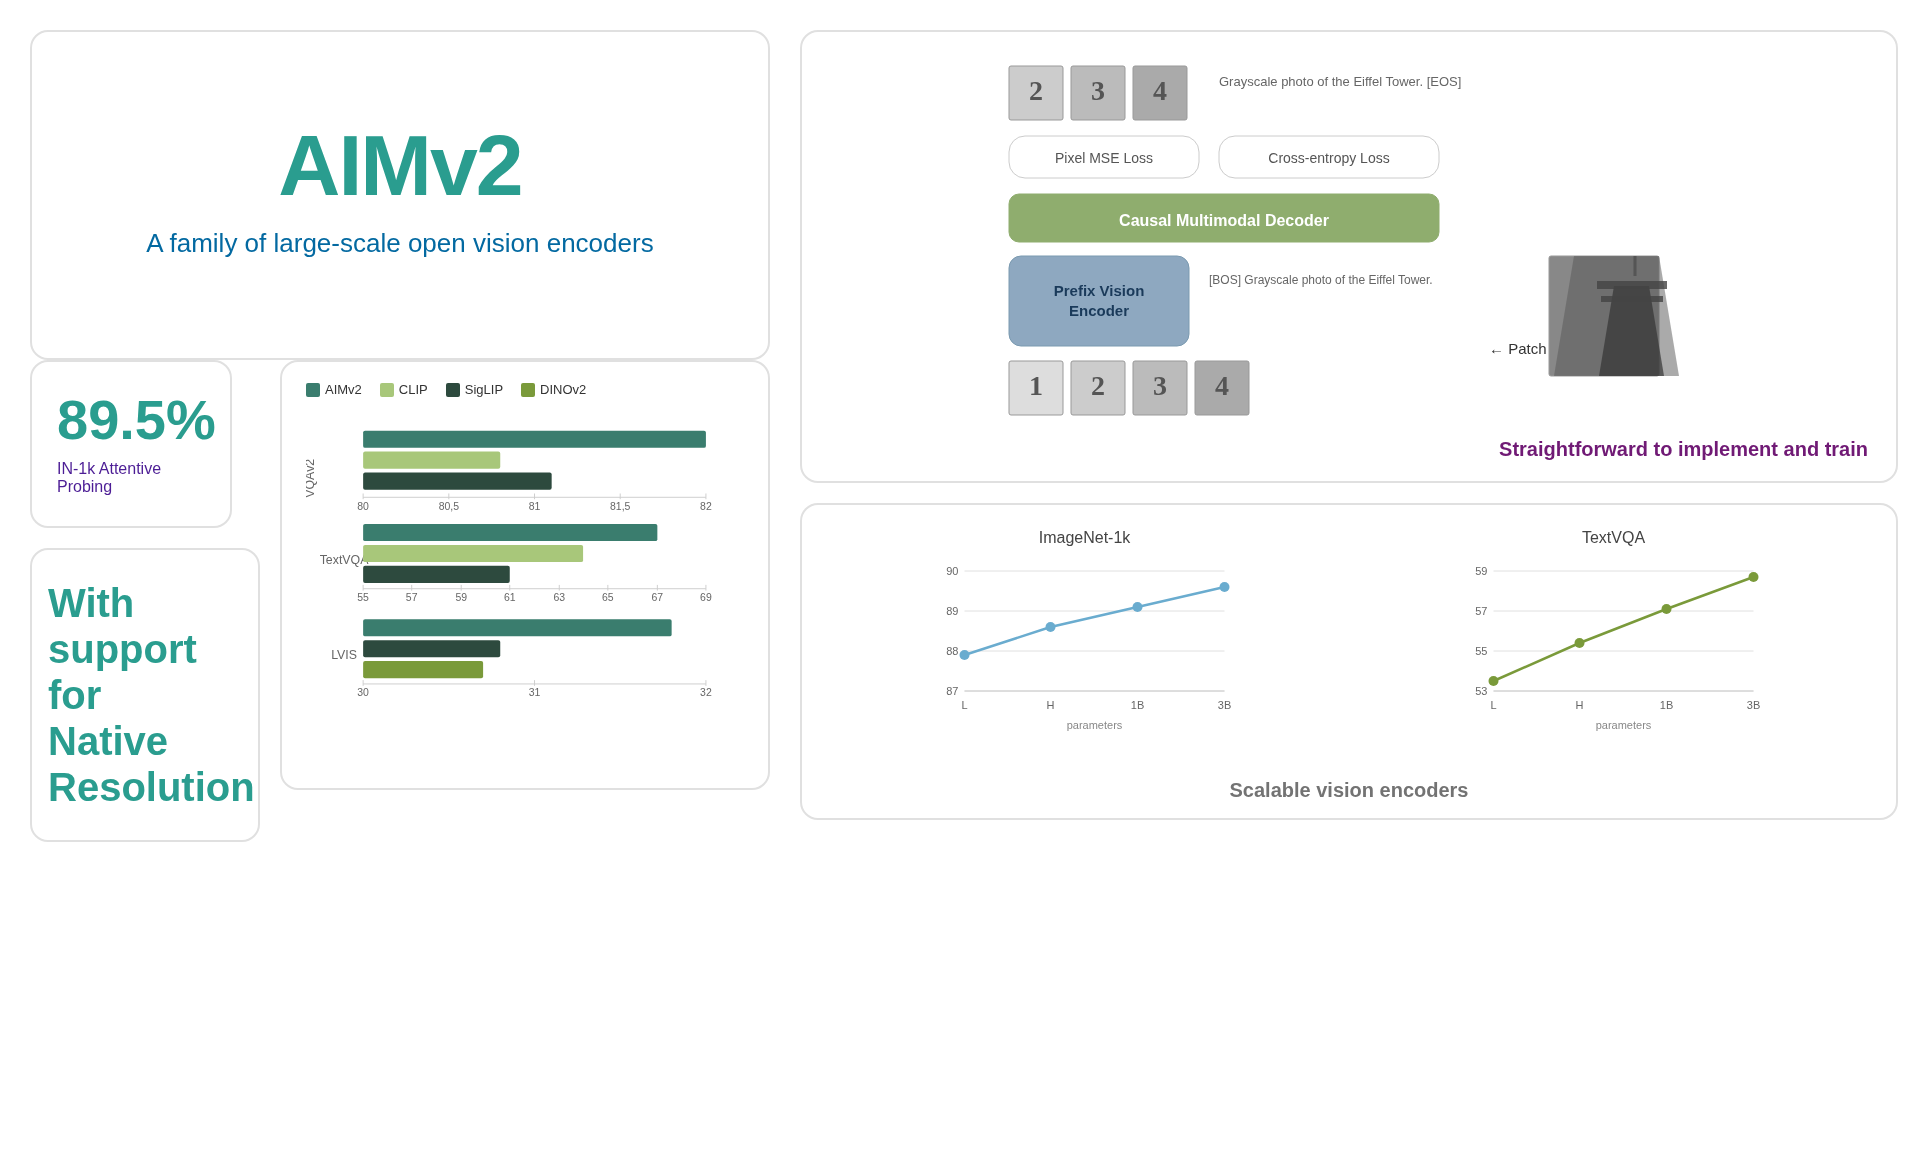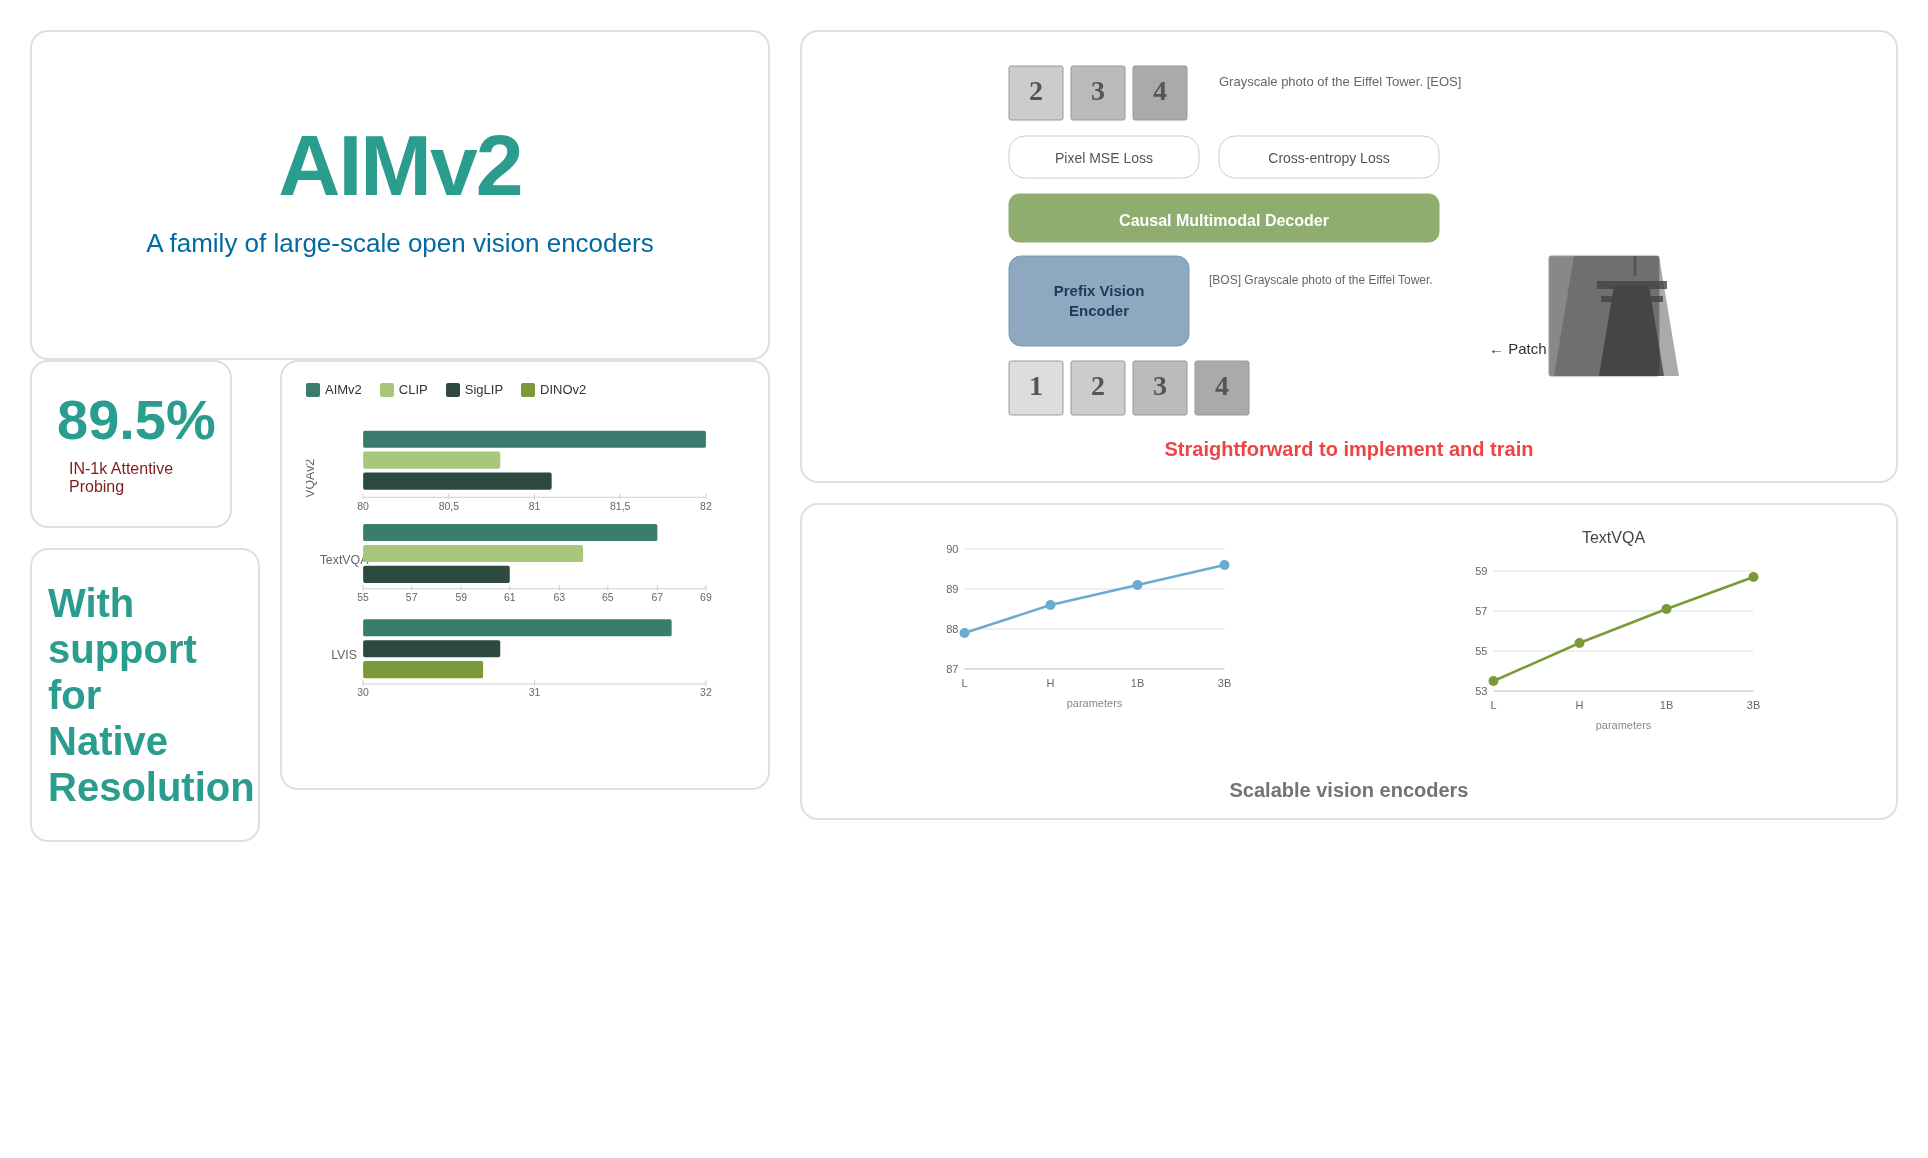--- a/index.html
+++ b/index.html
@@ -70,23 +70,22 @@
     }
     .metric-value {
       font-size: 56px;
       font-weight: 800;
       color: #2a9d8f;
       line-height: 1;
       margin-bottom: 12px;
     }
     .metric-label {
       font-size: 16px;
-      color: #7f1d1d;
+      color: #4c1d95;
       font-weight: 400;
-      margin-left: 12px;
     }
 
     
     .native-card {
       border: 2px solid #e0e0e0;
       border-radius: 18px;
       padding: 30px 25px;
       display: flex;
       flex-direction: column;
       justify-content: center;
@@ -143,22 +142,22 @@
     .arch-card {
       border: 2px solid #e0e0e0;
       border-radius: 18px;
       padding: 24px 28px 20px;
       flex: 1;
       position: relative;
     }
     .arch-footer {
       font-size: 20px;
       font-weight: 700;
-      color: #ef4444;
-      text-align: center;
+      color: #701a75;
+      text-align: right;
       margin-top: 12px;
     }
 
     
     .scalable-card {
       border: 2px solid #e0e0e0;
       border-radius: 18px;
       padding: 24px 28px 16px;
       flex: 1;
       display: flex;
@@ -356,20 +355,21 @@
         </svg>
       </div>
     </div>
     <div class="arch-footer">Straightforward to implement and train</div>
   </div>
 
   <div class="scalable-card">
     <div class="charts-row">
 
       <div class="line-chart-container">
+        <div class="chart-title">ImageNet-1k</div>
         <svg width="100%" height="220" viewBox="0 0 340 220">
 
           <line x1="50" y1="20" x2="310" y2="20" stroke="#e0e0e0" stroke-width="1"></line>
           <line x1="50" y1="60" x2="310" y2="60" stroke="#e0e0e0" stroke-width="1"></line>
           <line x1="50" y1="100" x2="310" y2="100" stroke="#e0e0e0" stroke-width="1"></line>
           <line x1="50" y1="140" x2="310" y2="140" stroke="#e0e0e0" stroke-width="1"></line>
 
           <text x="44" y="24" font-size="11" fill="#666" text-anchor="end">90</text>
           <text x="44" y="64" font-size="11" fill="#666" text-anchor="end">89</text>
           <text x="44" y="104" font-size="11" fill="#666" text-anchor="end">88</text>

